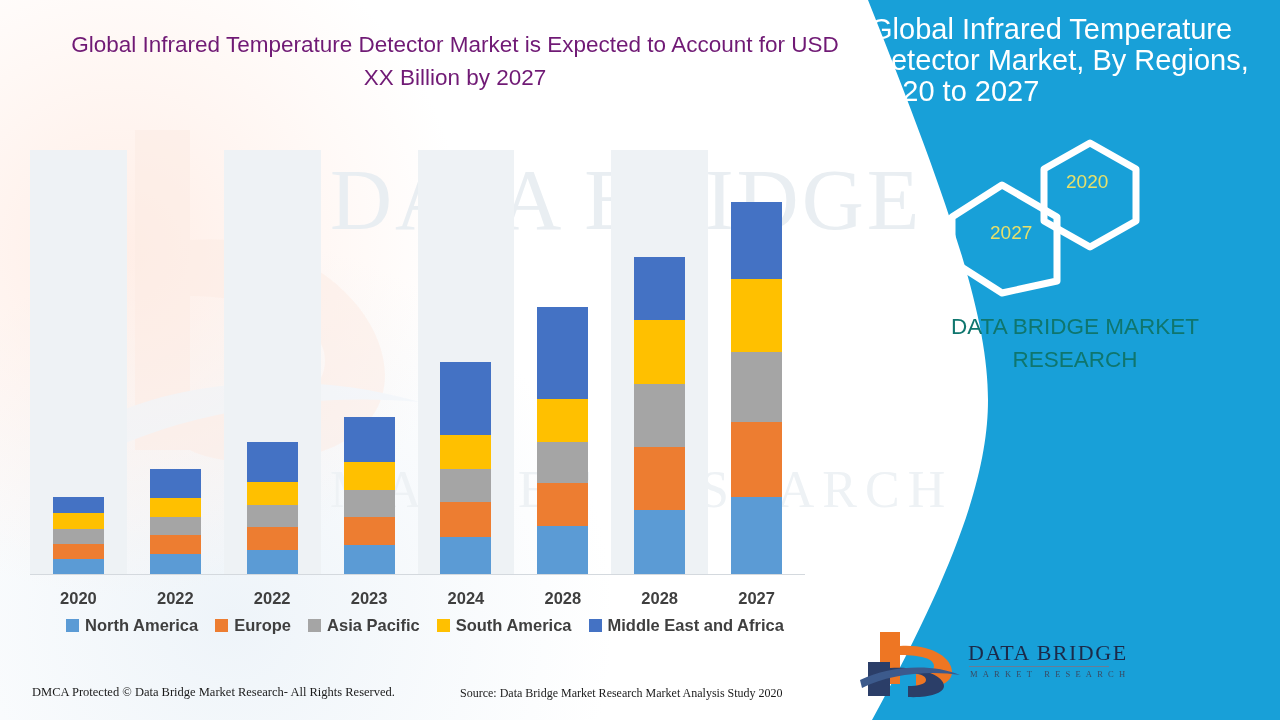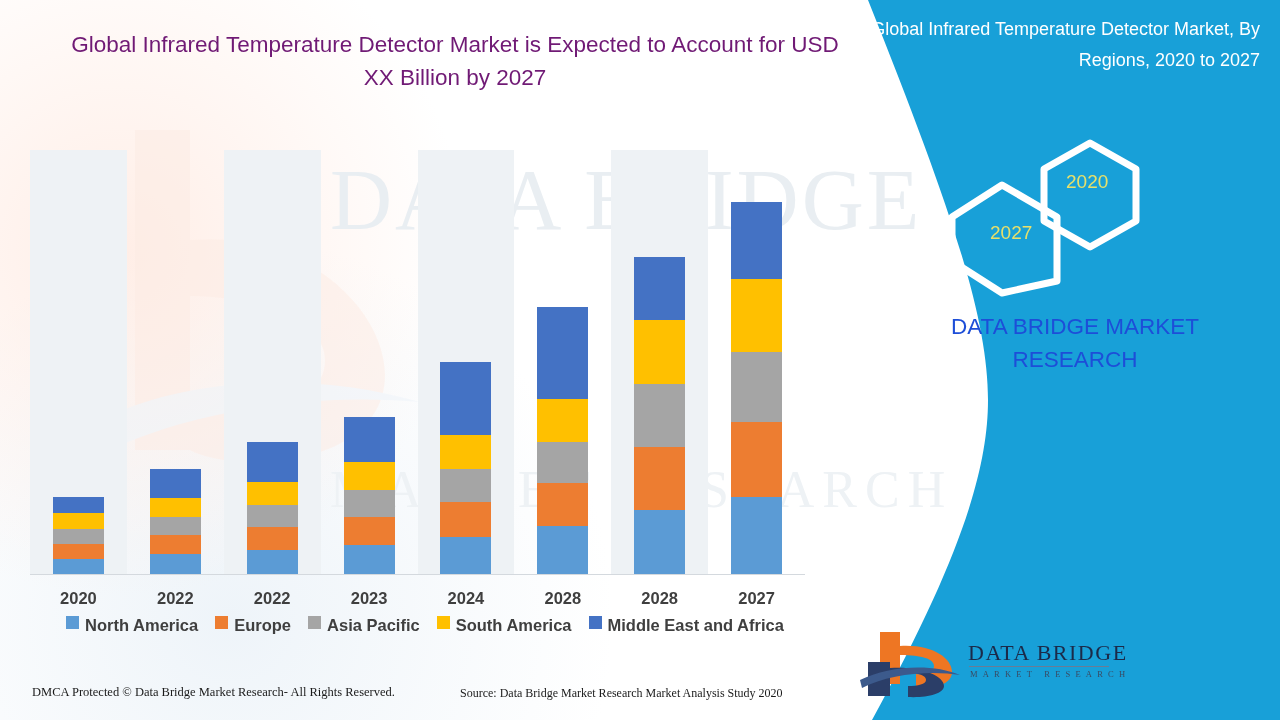--- a/index.html
+++ b/index.html
@@ -129,21 +129,21 @@
   
   .legend {
     position: absolute;
     left: 30px; top: 616px;
     width: 790px;
     display: flex;
     justify-content: center;
     align-items: center;
     gap: 17px;
   }
-  .legend-item { display: flex; gap: 6px; }
+  .legend-item { display: flex; align-items: center; gap: 6px; }
   .legend-swatch { width: 13px; height: 13px; flex: 0 0 auto; }
   .legend-label {
     color: #3f3f3f;
     font-size: 16.5px;
     font-weight: bold;
     white-space: nowrap;
   }
 
   
   .footer-left {
@@ -175,23 +175,22 @@
   .panel-content {
     position: absolute;
     right: 0; top: 0;
     width: 440px; height: 720px;
   }
 
   .panel-title {
     position: absolute;
     left: 30px; top: 14px;
     width: 390px;
-    text-align: right;
     color: #ffffff;
-    font-size: 18px;
+    font-size: 29px;
     line-height: 31px;
     font-weight: 400;
   }
 
   .hexes {
     position: absolute;
     left: 100px; top: 135px;
     width: 230px; height: 165px;
   }
   .hex-label {
@@ -201,21 +200,21 @@
     font-weight: 400;
   }
   .hex-label.h2020 { left: 126px; top: 36px; }
   .hex-label.h2027 { left: 50px; top: 87px; }
 
   .brand-text {
     position: absolute;
     left: 55px; top: 310px;
     width: 360px;
     text-align: center;
-    color: #1d4ed8;
+    color: #0f766e;
     font-size: 22.5px;
     line-height: 33px;
     font-weight: 400;
   }
 
   .logo-block {
     position: absolute;
     left: 20px; top: 628px;
     width: 250px; height: 72px;
   }

